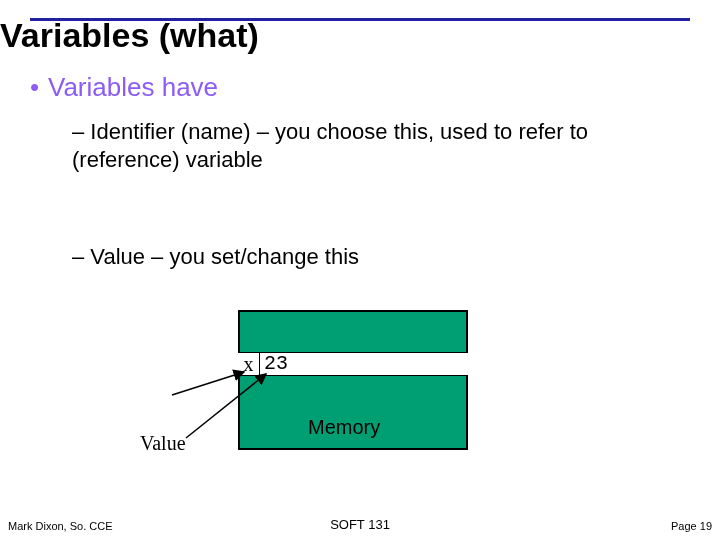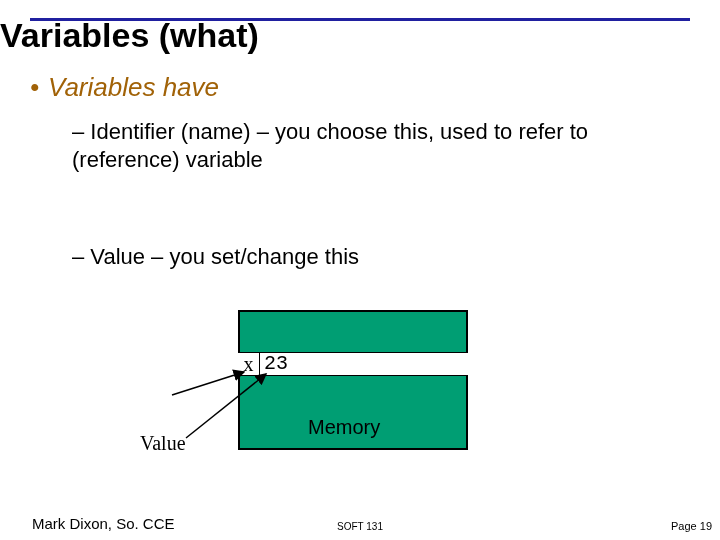--- a/index.html
+++ b/index.html
@@ -1,35 +1,35 @@
 <!DOCTYPE html>
 <html><head>
 <meta charset="utf-8">
 <style>
   * { margin: 0; padding: 0; box-sizing: border-box; }
   html, body { width: 720px; height: 540px; font-family: Arial, Helvetica, sans-serif; background: #fff; overflow: hidden; }
   .slide { position: relative; width: 720px; height: 540px; }
   .rule { position: absolute; left: 30px; top: 18px; width: 660px; height: 3px; background: #2020a0; }
   .title { position: absolute; top: 16px; left: 0; width: 720px; font-size: 34px; font-weight: bold; color: #000; }
-  .lvl1 { position: absolute; left: 30px; top: 72px; font-size: 26px; color: #a16207; font-style: italic; }
+  .lvl1 { position: absolute; left: 30px; top: 72px; font-size: 26px; color: #8b5cf6; }
   .lvl1 .bullet { display: inline-block; width: 18px; }
   .lvl2 { position: absolute; left: 72px; font-size: 22px; color: #000; line-height: 1.25; }
   .lvl2a { top: 118px; width: 610px; }
   .lvl2b { top: 195px; width: 610px; margin-top: 48px; }
   .b-identifier, .b-value { font-weight: normal; }
   .memory-box { position: absolute; left: 238px; top: 310px; width: 230px; height: 140px; background: #009e73; border: 2px solid #000; }
   .memory-row { position: absolute; left: 238px; top: 352px; width: 230px; height: 24px; background: #fff; border-top: 1px solid #000; border-bottom: 1px solid #000; }
   .cell-x { position: absolute; left: 238px; top: 352px; width: 22px; height: 24px; font-family: "Times New Roman", serif; font-size: 20px; text-align: center; line-height: 24px; border-right: 1px solid #000; }
   .cell-v { position: absolute; left: 262px; top: 352px; width: 40px; height: 24px; font-family: Liberation Mono, monospace; font-size: 20px; text-align: left; padding-left: 2px; line-height: 24px; }
   .lbl-nameid { position: absolute; left: 38px; top: 386px; font-family: "Times New Roman", serif; font-size: 20px; }
   .lbl-value { position: absolute; left: 140px; top: 432px; font-family: "Times New Roman", serif; font-size: 20px; }
   .lbl-memory { position: absolute; left: 308px; top: 416px; font-family: Liberation Sans, sans-serif; font-size: 20px; }
   svg.arrows { position: absolute; left: 0; top: 0; width: 720px; height: 540px; pointer-events: none; }
-  .footer-left { position: absolute; left: 8px; bottom: 8px; font-size: 15px; color: #000; margin-left: 24px; }
-  .footer-center { position: absolute; left: 0; bottom: 8px; width: 720px; text-align: center; font-size: 10px; color: #000; }
+  .footer-left { position: absolute; left: 8px; bottom: 8px; font-size: 11px; color: #000; }
+  .footer-center { position: absolute; left: 0; bottom: 8px; width: 720px; text-align: center; font-size: 13px; color: #000; }
   .footer-right { position: absolute; right: 8px; bottom: 8px; font-size: 11px; color: #000; }
 </style>
 </head>
 <body>
 
 <div class="slide">
   <div class="rule"></div>
   <div class="title">Variables (what)</div>
 
   <div class="lvl1">

